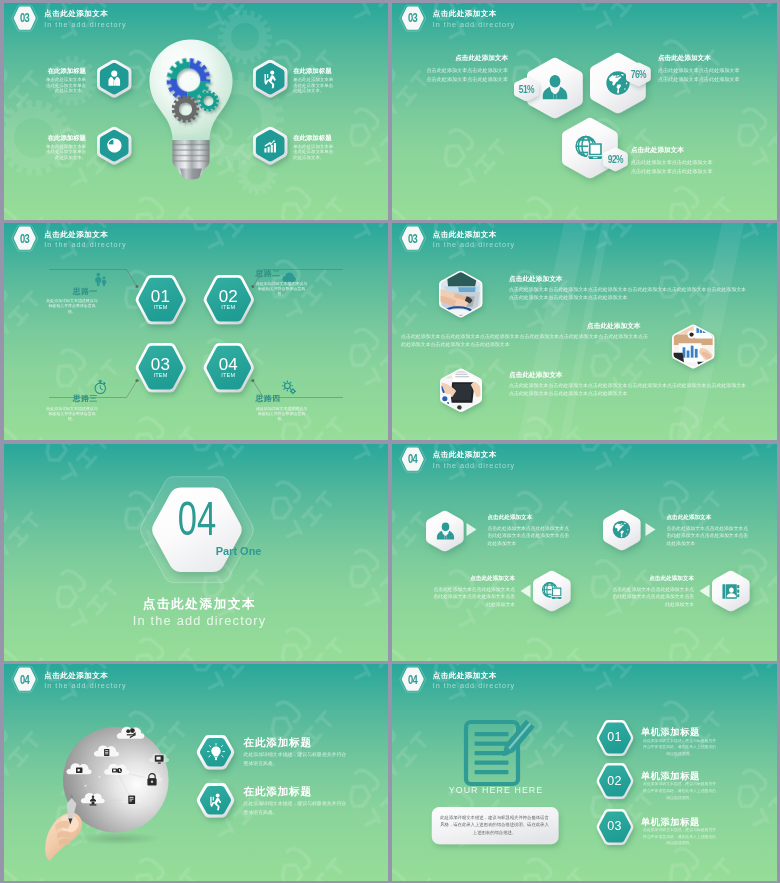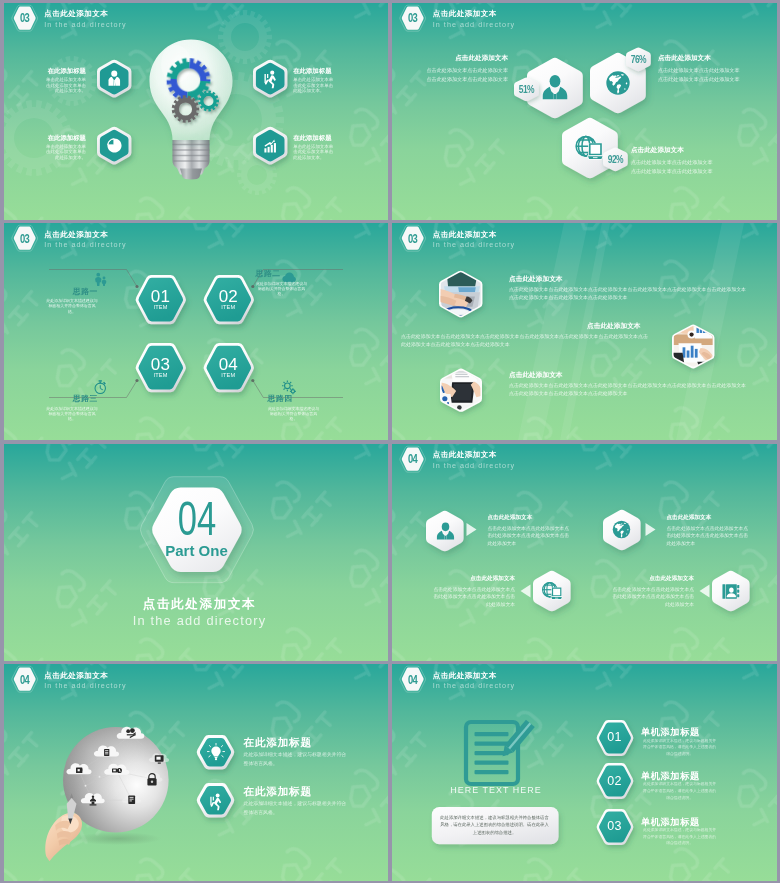--- a/index.html
+++ b/index.html
@@ -363,21 +363,21 @@
             </filter>
             <linearGradient id="pg30" x1="0.1" y1="0" x2="0.75" y2="1">
               <stop offset="0" stop-color="#ffffff"></stop>
               <stop offset="1" stop-color="#e4e5e9"></stop>
             </linearGradient>
           </defs>
           <path d="M16.61,6.89 Q18.40,6.00 20.19,6.89 L29.01,11.26 Q30.80,12.15 30.80,14.15 L30.80,22.45 Q30.80,24.45 29.01,25.34 L20.19,29.71 Q18.40,30.60 16.61,29.71 L7.79,25.34 Q6.00,24.45 6.00,22.45 L6.00,14.15 Q6.00,12.15 7.79,11.26 Z" fill="url(#pg30)" filter="url(#ps30)"></path>
         </svg>
         <div class="a" style="left:0;top:0;width:36.80px;height:36.60px;display:flex;align-items:center;justify-content:center;font-size:10.6px;font-weight:bold;color:#3d9b96;letter-spacing:-0.7px;transform:scaleX(0.80);transform-origin:center">51%</div>
       </div>
-<div class="a" style="left:227.70px;top:38px;width:36.80px;height:36.60px">
+<div class="a" style="left:227.70px;top:53px;width:36.80px;height:36.60px">
         <svg width="36.80" height="36.60">
           <defs>
             <filter id="ps31" x="-60%" y="-60%" width="220%" height="220%">
               <feDropShadow dx="1.2" dy="2.2" stdDeviation="2.0" flood-color="#2f6d53" flood-opacity="0.30"></feDropShadow>
             </filter>
             <linearGradient id="pg31" x1="0.1" y1="0" x2="0.75" y2="1">
               <stop offset="0" stop-color="#ffffff"></stop>
               <stop offset="1" stop-color="#e4e5e9"></stop>
             </linearGradient>
           </defs>
@@ -579,21 +579,21 @@
 <div style="font-size:3.95px;line-height:5.45px;color:rgba(255,255,255,.82);margin-top:2.5px;text-align:center">此处添加详细文本描述建议与标题相关并符合整体语言风格。</div>
 </div>
 <div class="a" style="left:252.0px;top:46px;width:52px;text-align:left">
 <div style="font-size:7.8px;font-weight:bold;color:#2f8f86;letter-spacing:.6px;line-height:9px">思路二</div>
 <div style="font-size:3.95px;line-height:5.45px;color:rgba(255,255,255,.82);margin-top:2.5px;text-align:center">此处添加详细文本描述建议与标题相关并符合整体语言风格。</div>
 </div>
 <div class="a" style="left:42.5px;top:171.0px;width:52px;text-align:right">
 <div style="font-size:7.8px;font-weight:bold;color:#2f8f86;letter-spacing:.6px;line-height:9px">思路三</div>
 <div style="font-size:3.95px;line-height:5.45px;color:rgba(255,255,255,.82);margin-top:2.5px;text-align:center">此处添加详细文本描述建议与标题相关并符合整体语言风格。</div>
 </div>
-<div class="a" style="left:264px;top:171.0px;width:52px;text-align:left">
+<div class="a" style="left:252.0px;top:171.0px;width:52px;text-align:left">
 <div style="font-size:7.8px;font-weight:bold;color:#2f8f86;letter-spacing:.6px;line-height:9px">思路四</div>
 <div style="font-size:3.95px;line-height:5.45px;color:rgba(255,255,255,.82);margin-top:2.5px;text-align:center">此处添加详细文本描述建议与标题相关并符合整体语言风格。</div>
 </div>
 </div>
 <div class="slide">
 <div class="wmwrap">
         <svg width="384.5" height="217.5" viewBox="0 0 384.5 217.5">
           <defs>
             <pattern id="wm4" width="104" height="104" patternUnits="userSpaceOnUse" patternTransform="rotate(-49 0 0) translate(6 20)">
               <g stroke="#ffffff" fill="none" stroke-width="3.4" stroke-linecap="round" stroke-linejoin="round" opacity="0.11">
@@ -787,21 +787,21 @@
           </filter>
           <linearGradient id="p5g" x1="0.18" y1="0" x2="0.8" y2="1">
             <stop offset="0" stop-color="#ffffff"></stop>
             <stop offset="0.45" stop-color="#fbfbfc"></stop>
             <stop offset="1" stop-color="#e8e9ec"></stop>
           </linearGradient>
         </defs>
         <path d="M38.33,21.54 Q41.70,15.40 48.70,15.40 L81.10,15.40 Q88.10,15.40 91.47,21.54 L107.93,51.56 Q111.30,57.70 107.93,63.84 L91.47,93.86 Q88.10,100.00 81.10,100.00 L48.70,100.00 Q41.70,100.00 38.33,93.86 L21.87,63.84 Q18.50,57.70 21.87,51.56 Z" fill="url(#p5g)" filter="url(#p5s)"></path>
       </svg>
 <div class="a" style="left:128px;top:51px;width:130px;text-align:center;font-size:48px;font-weight:400;color:#2b9b93;line-height:48px;letter-spacing:0px;transform:scaleX(0.72);transform-origin:center">04</div>
-<div class="a" style="left:128px;top:101px;width:130px;text-align:center;font-size:15px;font-weight:bold;color:#2b9b93;line-height:12px;letter-spacing:0px">Part One</div>
+<div class="a" style="left:128px;top:101px;width:130px;text-align:right;font-size:11px;font-weight:bold;color:#2b9b93;line-height:12px;letter-spacing:0px">Part One</div>
 <div class="a" style="left:96px;top:153px;width:200px;text-align:center;font-size:12.6px;font-weight:bold;color:#fff;line-height:14px;letter-spacing:1.6px">点击此处添加文本</div>
 <div class="a" style="left:96px;top:170px;width:200px;text-align:center;font-size:12.8px;color:rgba(255,255,255,.80);line-height:14px;letter-spacing:1.2px">In the add directory</div>
 </div>
 <div class="slide">
 <div class="wmwrap">
         <svg width="384.5" height="217.5" viewBox="0 0 384.5 217.5">
           <defs>
             <pattern id="wm6" width="104" height="104" patternUnits="userSpaceOnUse" patternTransform="rotate(-49 0 0) translate(6 20)">
               <g stroke="#ffffff" fill="none" stroke-width="3.4" stroke-linecap="round" stroke-linejoin="round" opacity="0.11">
                 <path d="M16 18 L26 12 L34 20 L30 31 L18 32 L12 25 Z"></path>
@@ -1221,21 +1221,21 @@
           <rect x="12.5" y="42.5" width="34" height="4.2" rx="1"></rect>
           <rect x="12.5" y="52" width="34" height="4.2" rx="1"></rect>
         </g>
         <g transform="rotate(40 48 30)">
           <rect x="42.0" y="-2" width="11.5" height="33" fill="#2f9b95"></rect>
           <path d="M42.0 31 h11.5 l-5.75 10 z" fill="#2f9b95"></path>
           <path d="M46.6 -2 h2.3 v33 h-2.3 z" fill="#7ac8c2"></path>
           <path d="M45.0 36 h5.5 l-2.75 5 z" fill="#2f9b95"></path>
         </g>
       </svg>
-<div class="a" style="left:29px;top:121px;width:150px;text-align:center;font-size:8.9px;color:rgba(255,255,255,.90);letter-spacing:1.05px;line-height:11px">HERE TEXT HERE</div>
+<div class="a" style="left:29px;top:121px;width:150px;text-align:center;font-size:8.9px;color:rgba(255,255,255,.90);letter-spacing:1.05px;line-height:11px">YOUR HERE HERE</div>
 <svg class="a" style="left:36px;top:139px" width="136" height="46">
         <defs>
           <filter id="bbs" x="-30%" y="-30%" width="160%" height="160%">
             <feDropShadow dx="2.0" dy="3.6" stdDeviation="2.8" flood-color="#2f6d53" flood-opacity="0.24"></feDropShadow>
           </filter>
           <linearGradient id="bbg" x1="0.08" y1="0" x2="0.72" y2="1">
             <stop offset="0" stop-color="#fcfcfd"></stop>
             <stop offset="0.55" stop-color="#f2f2f4"></stop>
             <stop offset="1" stop-color="#e3e4e8"></stop>
           </linearGradient>

